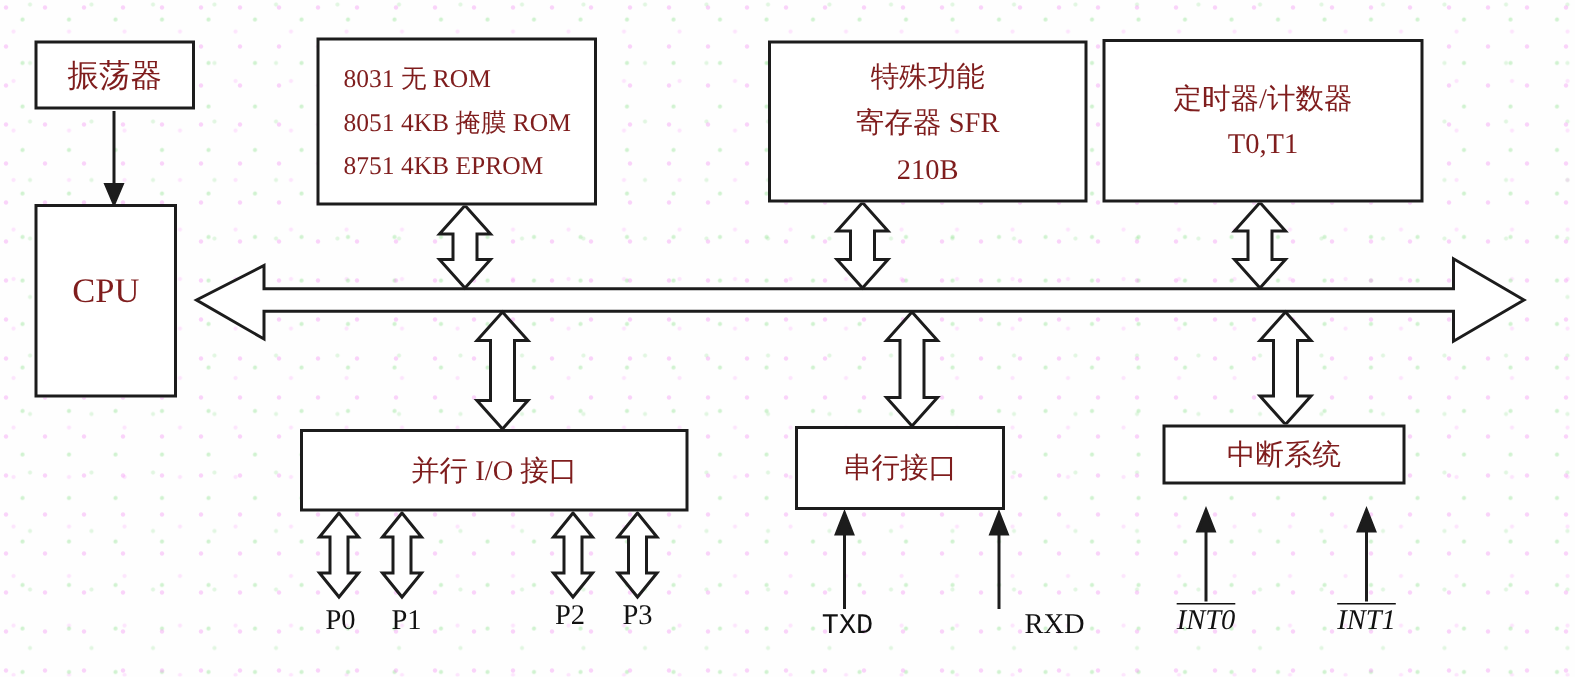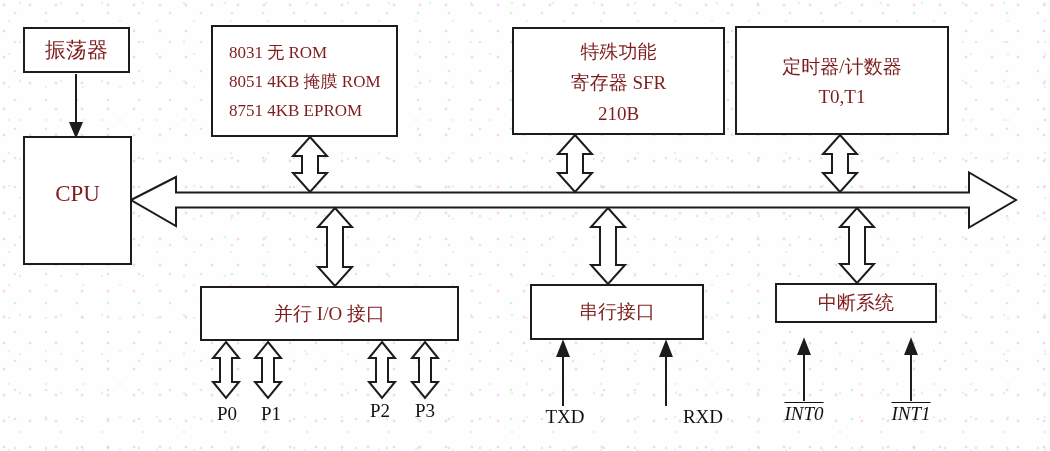--- a/index.html
+++ b/index.html
@@ -84,21 +84,21 @@
         <line x1="911" y1="401" x2="911" y2="353"></line>
         <polygon points="911,340 905.5,354 916.5,354"></polygon>
       </g>
     </g>
   </svg>
 
   <div class="box center" style="left:23px;top:27px;width:107px;height:46px;font-size:21px;">
     <span>振荡器</span>
   </div>
 
-  <div class="box center" style="left:23px;top:136px;width:109px;height:129px;font-size:23px;padding-bottom:14px;">
+  <div class="box center" style="left:23px;top:136px;width:95px;height:129px;font-size:23px;padding-bottom:14px;">
     <span>CPU</span>
   </div>
 
   <div class="box rom-lines" style="left:211px;top:25px;width:187px;height:112px;">
     <div>8031 无 ROM</div>
     <div>8051 4KB 掩膜 ROM</div>
     <div>8751 4KB EPROM</div>
   </div>
 
   <div class="box sfr-lines" style="left:468px;top:27px;width:213px;height:108px;margin-left:44px;">
@@ -109,34 +109,34 @@
 
   <div class="box timer-lines" style="left:735px;top:26px;width:214px;height:109px;">
     <div>定时器/计数器</div>
     <div>T0,T1</div>
   </div>
 
   <div class="box center" style="left:200px;top:286px;width:259px;height:55px;font-size:19px;">
     <span>并行 I/O 接口</span>
   </div>
 
-  <div class="box center" style="left:530px;top:284px;width:174px;height:56px;font-size:19px;">
+  <div class="box center" style="left:530px;top:284px;width:140px;height:56px;font-size:19px;">
     <span>串行接口</span>
   </div>
 
   <div class="box center" style="left:775px;top:283px;width:162px;height:40px;font-size:19px;">
     <span>中断系统</span>
   </div>
 
   <div class="lbl" style="left:211px;top:404px;width:32px;">P0</div>
   <div class="lbl" style="left:255px;top:404px;width:32px;">P1</div>
   <div class="lbl" style="left:364px;top:401px;width:32px;">P2</div>
   <div class="lbl" style="left:409px;top:401px;width:32px;">P3</div>
 
-  <div class="lbl" style="left:541px;top:407px;width:48px;">TXD</div>
+  <div class="lbl" style="left:541px;top:407px;width:48px;font-family:Liberation Mono, monospace;">TXD</div>
   <div class="lbl" style="left:679px;top:407px;width:48px;">RXD</div>
 
   <div class="lbl" style="left:779px;top:404px;width:50px;">
     <span class="int-label">INT0</span>
   </div>
   <div class="lbl" style="left:886px;top:404px;width:50px;">
     <span class="int-label">INT1</span>
   </div>
 
 </div>

